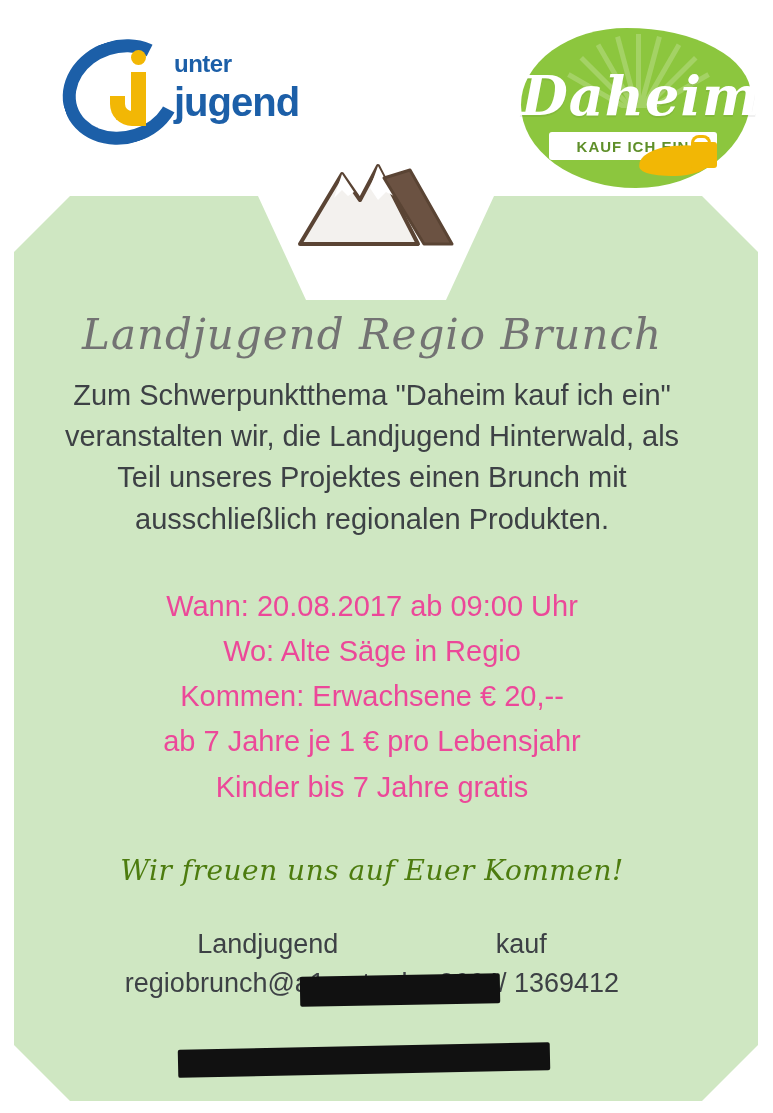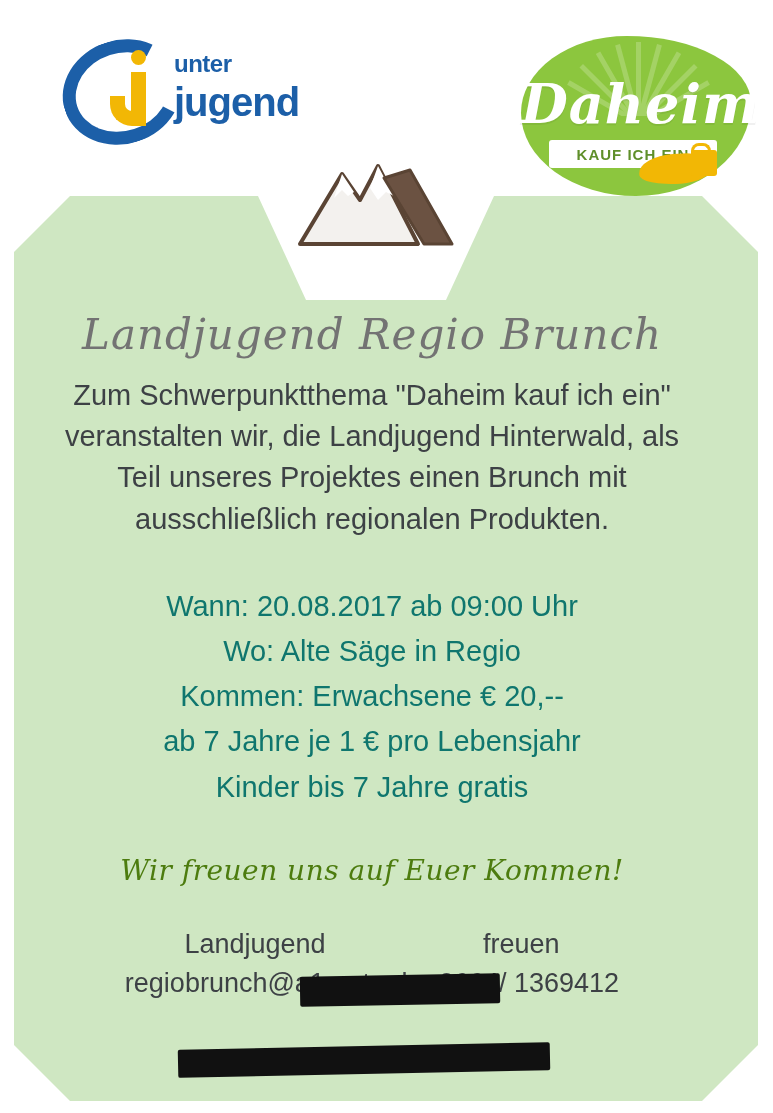--- a/index.html
+++ b/index.html
@@ -89,21 +89,21 @@
     font-weight: bold;
     color: #1c5fa8;
     letter-spacing: -1px;
     margin-top: 6px;
   }
 
   
   .daheim-logo {
     position: absolute;
     right: 22px;
-    top: 36px;
+    top: 28px;
     width: 230px;
     height: 160px;
   }
   .daheim-blob {
     position: absolute;
     inset: 0;
     background: #8cc63e;
     border-radius: 46% 54% 50% 50% / 48% 42% 58% 52%;
   }
   .daheim-rays {
@@ -240,21 +240,21 @@
   .intro {
     margin: 16px 48px 0 48px;
     font-size: 29px;
     line-height: 1.42;
     color: #3d4145;
   }
   .details {
     margin: 44px 48px 0 48px;
     font-size: 29px;
     line-height: 1.56;
-    color: #0f766e;
+    color: #ec4899;
   }
   .closing {
     margin: 44px 48px 0 48px;
     font-family: "DejaVu Serif", serif;
     font-style: italic;
     font-size: 28px;
     color: #4d7c0f;
     letter-spacing: .5px;
   }
   .contact {
@@ -355,20 +355,20 @@
     <div>ab 7 Jahre je 1 € pro Lebensjahr</div>
     <div>Kinder bis 7 Jahre gratis</div>
   </div>
 
   <div class="closing">Wir freuen uns auf Euer Kommen!</div>
 
   <div class="contact">
     <span class="line">
       <span>Landjugend</span>
       &nbsp;&nbsp;&nbsp;&nbsp;&nbsp;&nbsp;&nbsp;&nbsp;&nbsp;&nbsp;&nbsp;&nbsp;&nbsp;&nbsp;&nbsp;&nbsp;&nbsp;&nbsp;&nbsp;
-      <span>freuen</span>
+      <span>kauf</span>
     </span>
     <span class="line">regiobrunch@a1.net oder 0664/ 1369412</span>
   </div>
 </div>
 
 <div class="redaction redact-1"></div>
 <div class="redaction redact-2"></div>
 
 </body></html>

